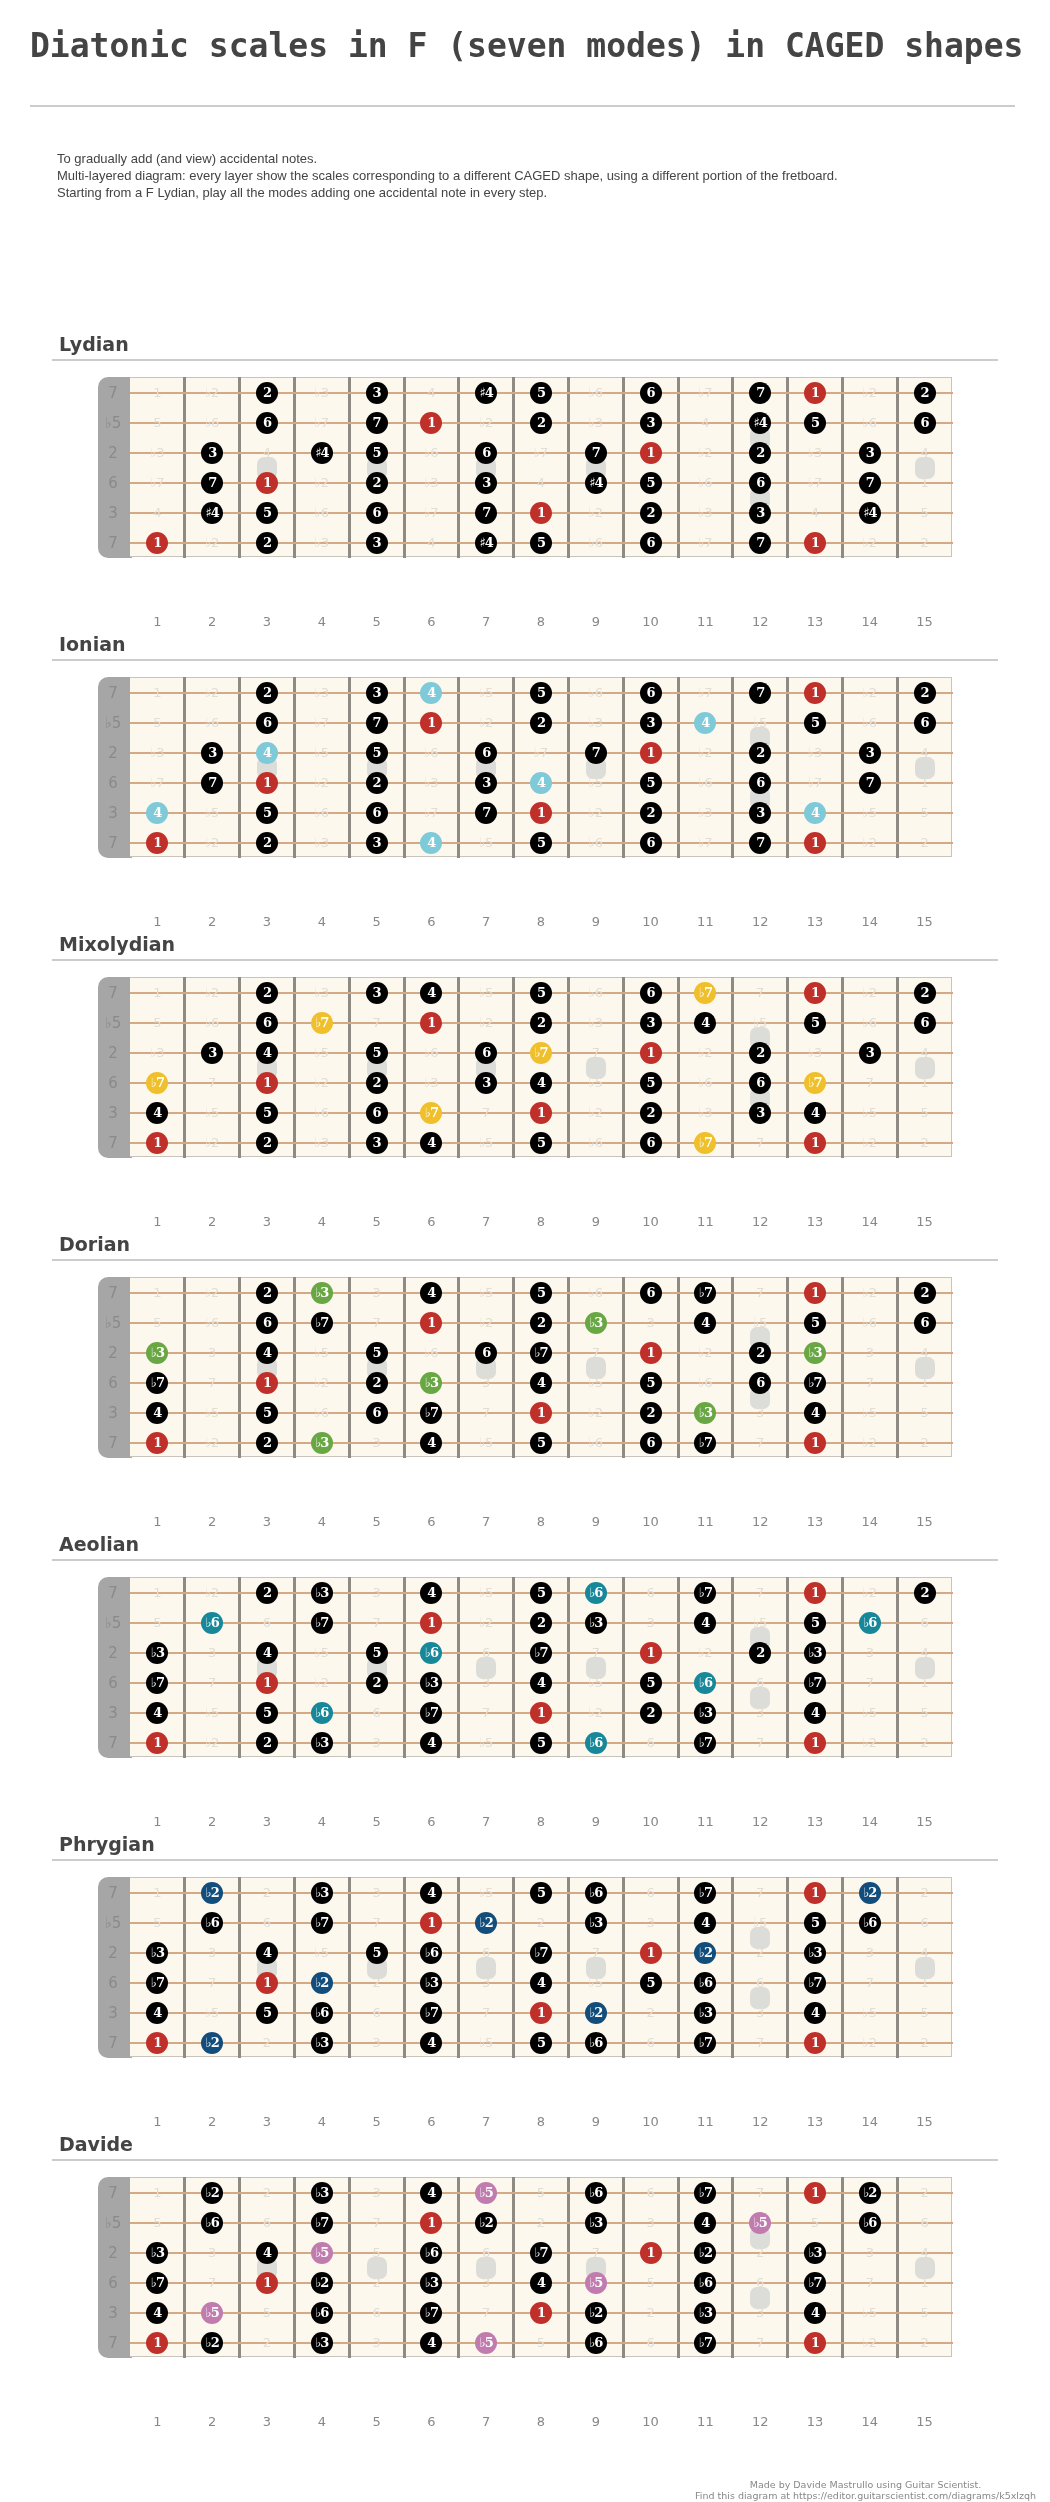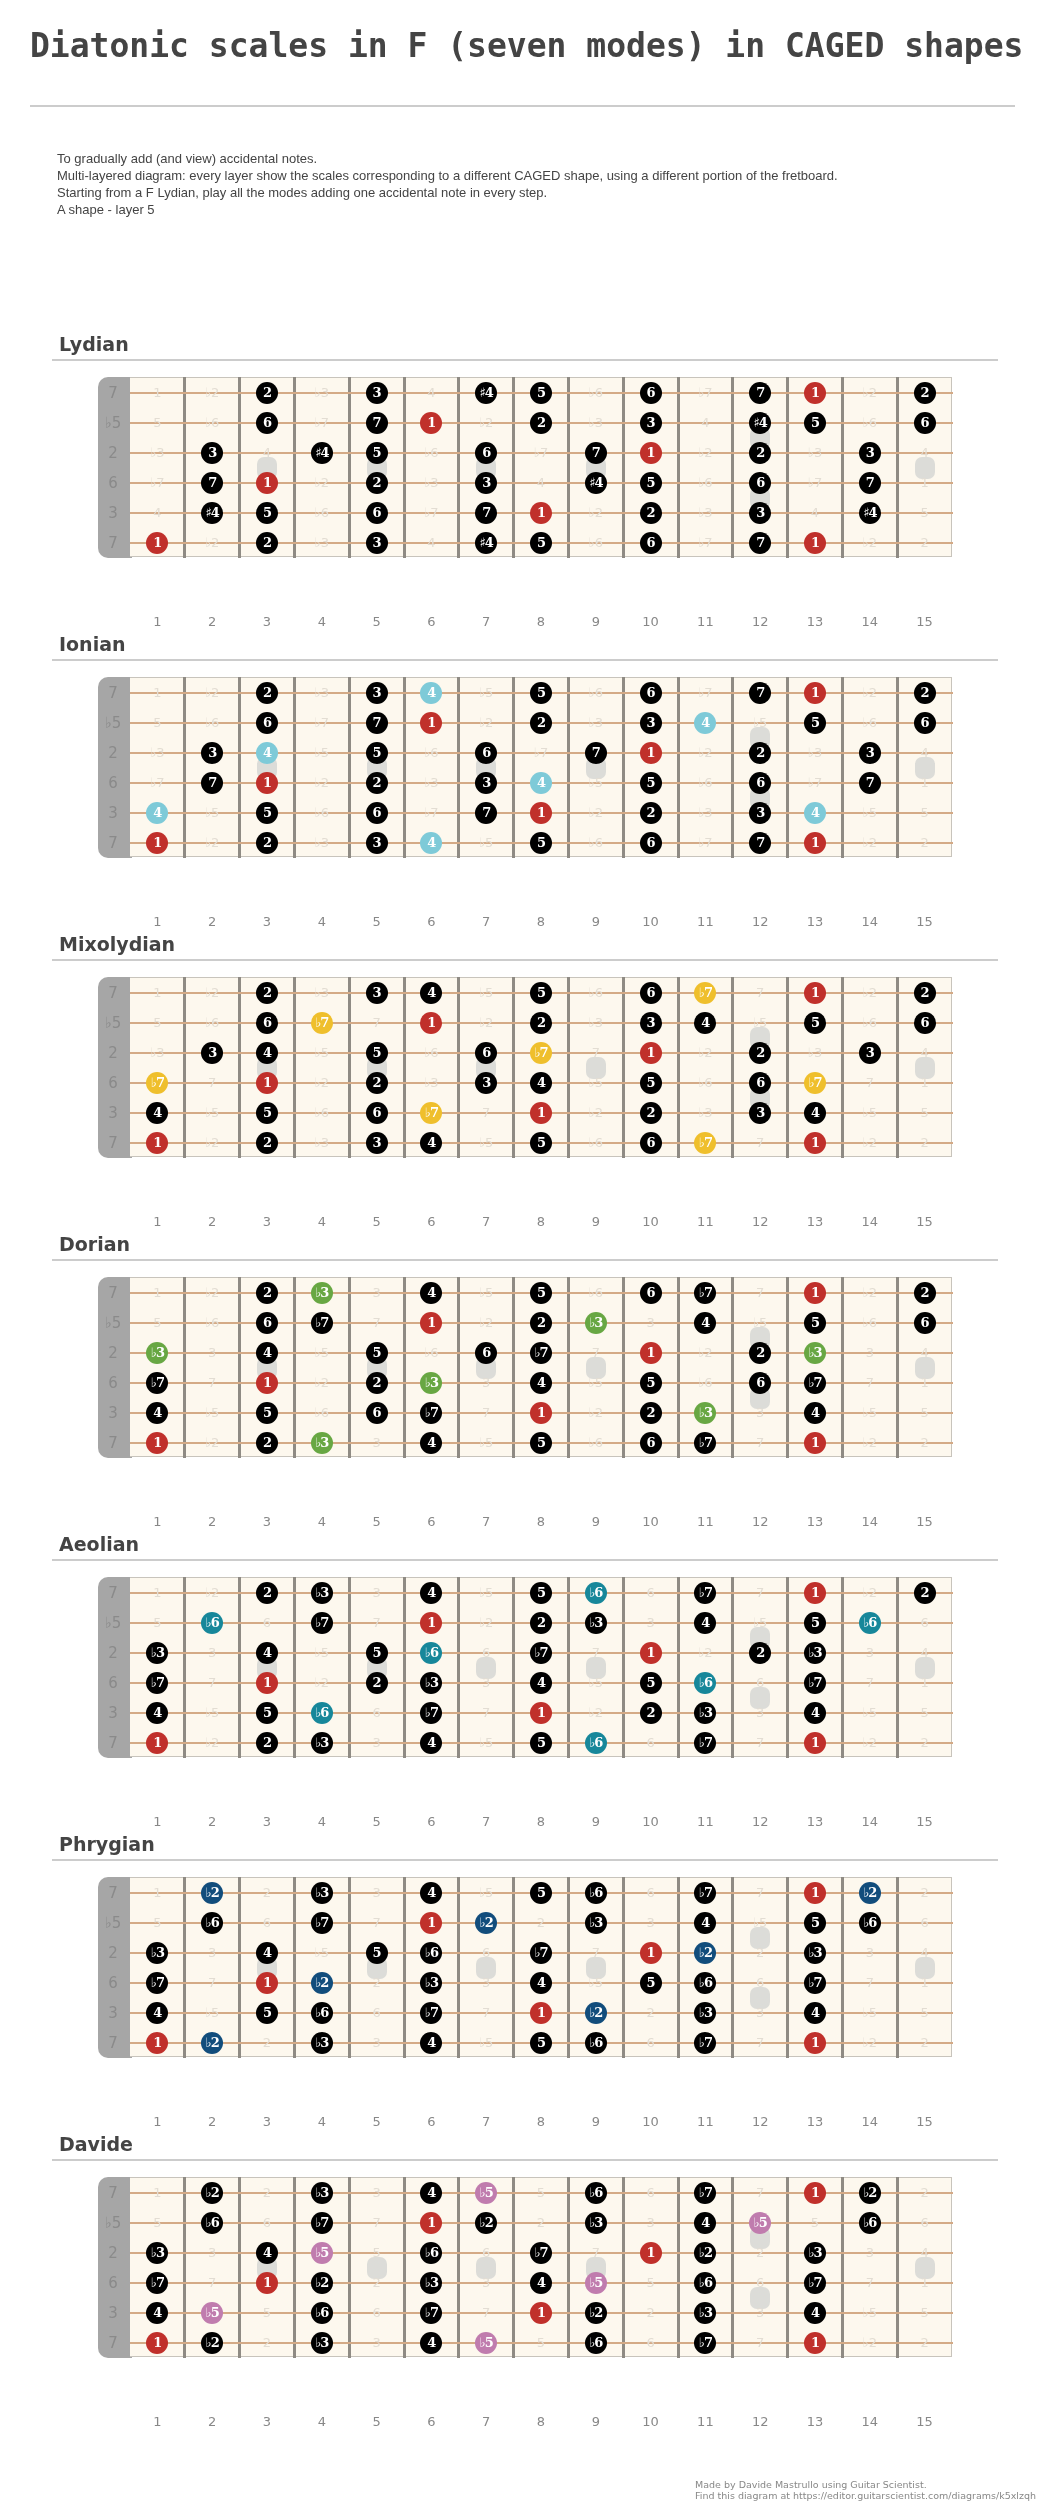--- a/index.html
+++ b/index.html
@@ -14,33 +14,32 @@
   .board { position: absolute; left: 98px; top: 44px; width: 855px; height: 181px; }
   .nut { position: absolute; left: 0; top: 0; width: 34px; height: 181px; background: #a6a6a6; border-radius: 10px 0 0 10px; }
   .open-label { position: absolute; left: 0; width: 30px; text-align: center; font-family: "DejaVu Sans", sans-serif; font-size: 15px; color: #8a8a8a; line-height: 20px; }
   .wood { position: absolute; left: 32px; top: 0; width: 822px; height: 180px; background: #fdf8ee; border: 1px solid #c8c4bc; border-left: none; box-sizing: border-box; }
   .fret-line { position: absolute; top: 0; width: 3px; height: 181px; background: #8f8b84; }
   .string { position: absolute; left: 32px; width: 823px; height: 2px; background: #d4aa86; }
   .marker { position: absolute; width: 20px; height: 22px; margin-left: -10px; margin-top: -11px; background: #dcdcd8; border-radius: 7px; }
   .faint { position: absolute; width: 30px; margin-left: -15px; margin-top: -10px; text-align: center; font-family: "DejaVu Sans", sans-serif; font-size: 13px; line-height: 20px; color: #e3ddd3; }
   .dot { position: absolute; width: 22px; height: 22px; margin-left: -11px; margin-top: -11px; border-radius: 50%; background: #000000; color: #ffffff; text-align: center; font-family: "DejaVu Serif", serif; font-weight: bold; font-size: 13px; line-height: 22px; letter-spacing: -1px; }
   .fret-num { position: absolute; top: 237px; width: 30px; margin-left: -15px; text-align: center; font-family: "DejaVu Sans", sans-serif; font-size: 13px; color: #888888; }
-  .footer { position: absolute; right: 14px; top: 2479px; text-align: left; font-family: "DejaVu Sans", sans-serif; font-size: 9.5px; line-height: 11px; color: #888888; }
+  .footer { position: absolute; right: 14px; top: 2479px; text-align: center; font-family: "DejaVu Sans", sans-serif; font-size: 9.5px; line-height: 11px; color: #888888; }
 </style>
 </head>
 <body>
 
 <div class="page-title">Diatonic scales in F (seven modes) in CAGED shapes</div>
 <div class="title-rule"></div>
 
 <div class="desc">
   <div>To gradually add (and view) accidental notes.</div>
   <div>Multi-layered diagram: every layer show the scales corresponding to a different CAGED shape, using a different portion of the fretboard.</div>
   <div>Starting from a F Lydian, play all the modes adding one accidental note in every step.</div>
-  <div>A shape - layer 5</div>
 </div>
 
 <div id="sections">
   <div class="section" style="top:333px">
     <div class="section-title">Lydian</div>
     <div class="section-rule"></div>
     <div class="board">
         <div class="nut"></div>
         <div class="wood"></div>
         <div class="fret-line" style="left: 85.3px;"></div>

